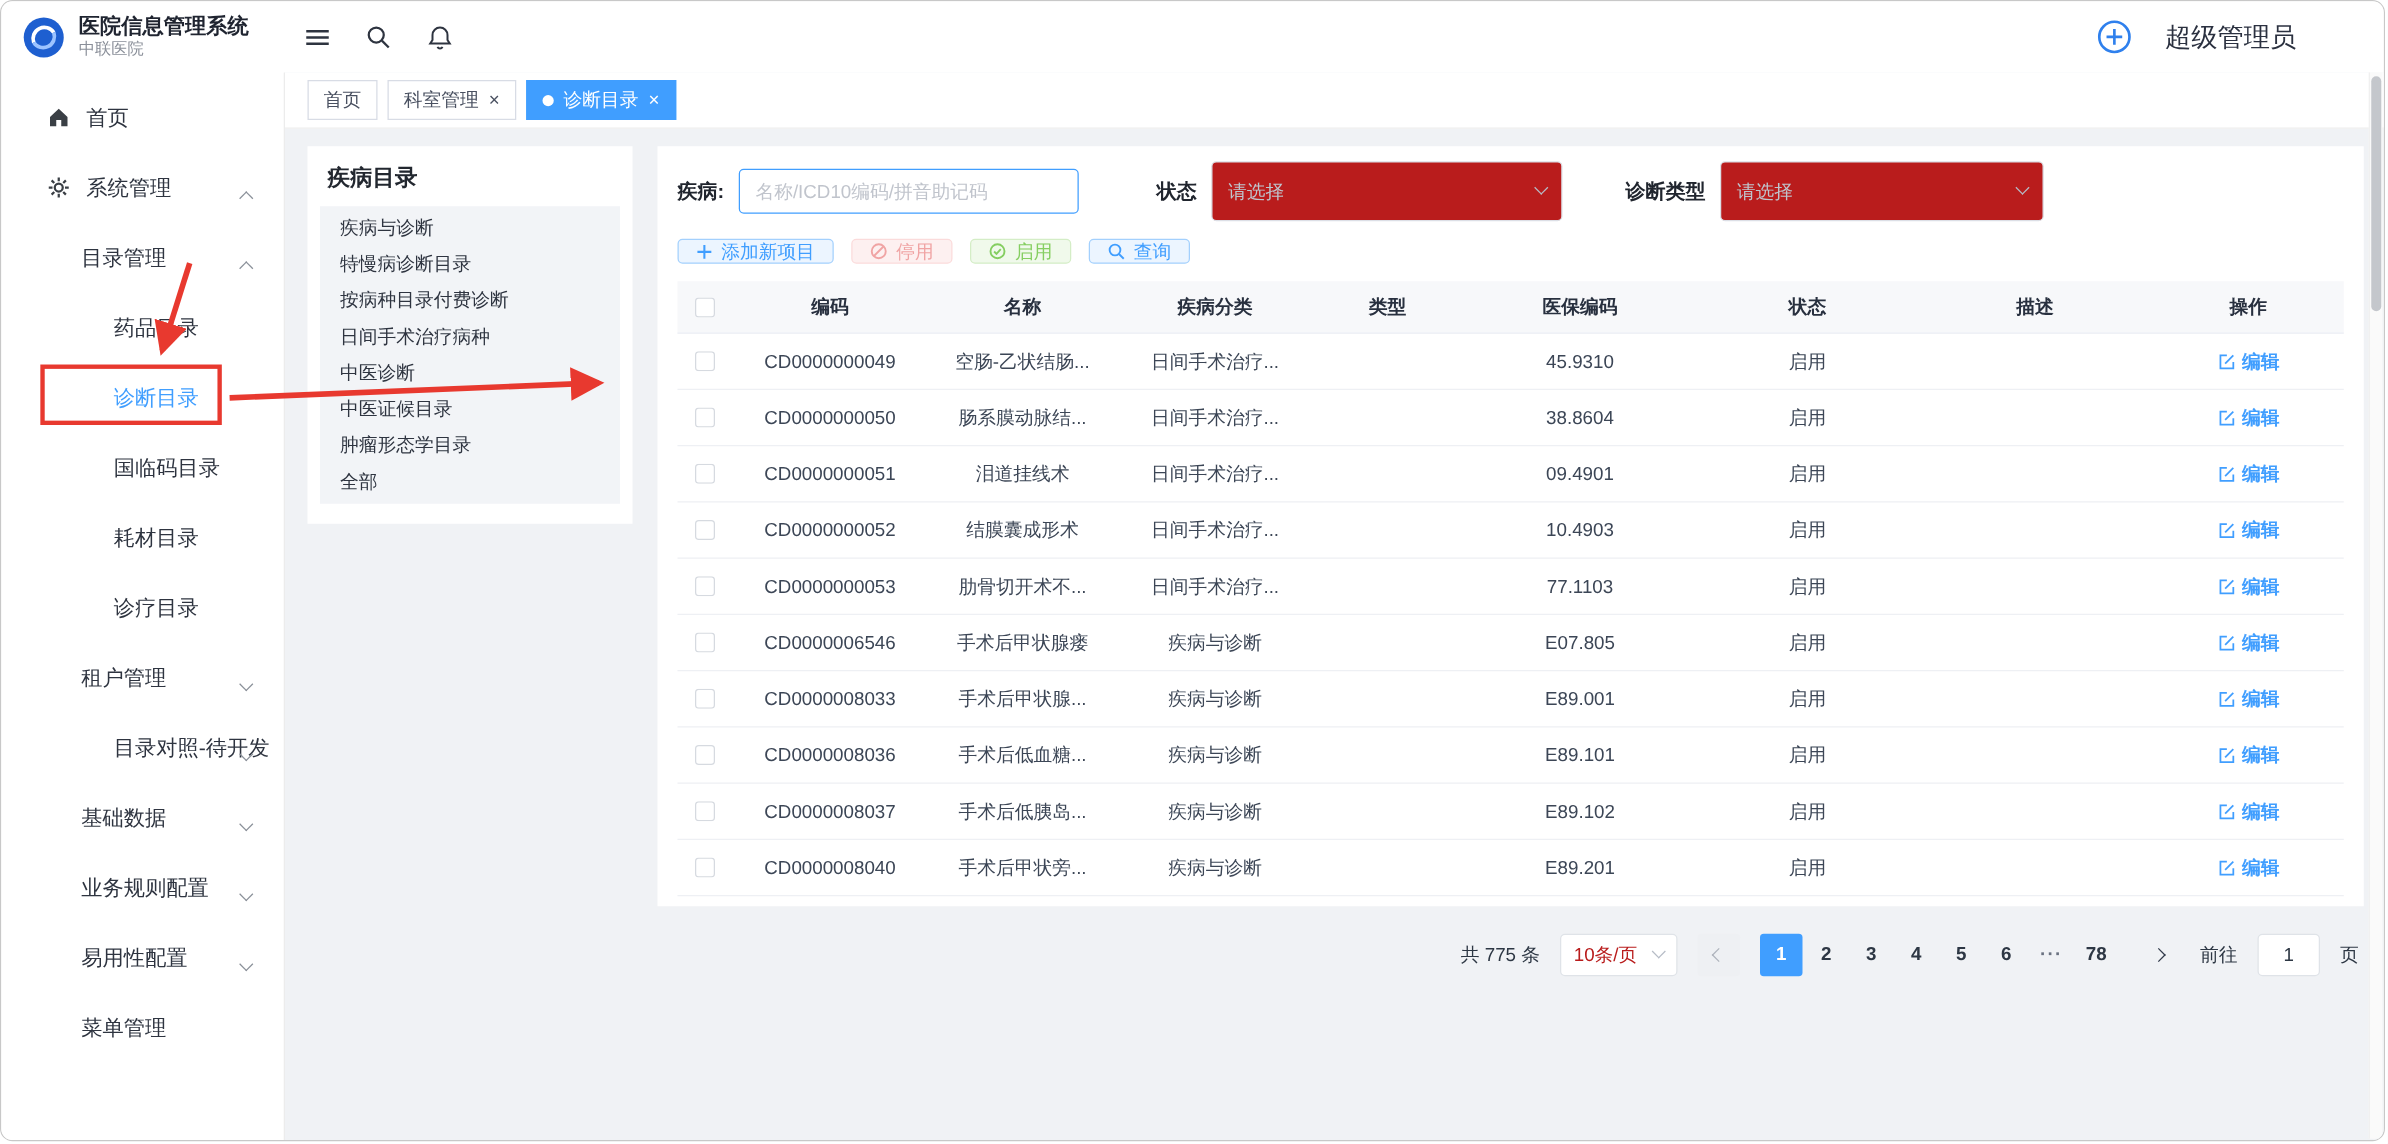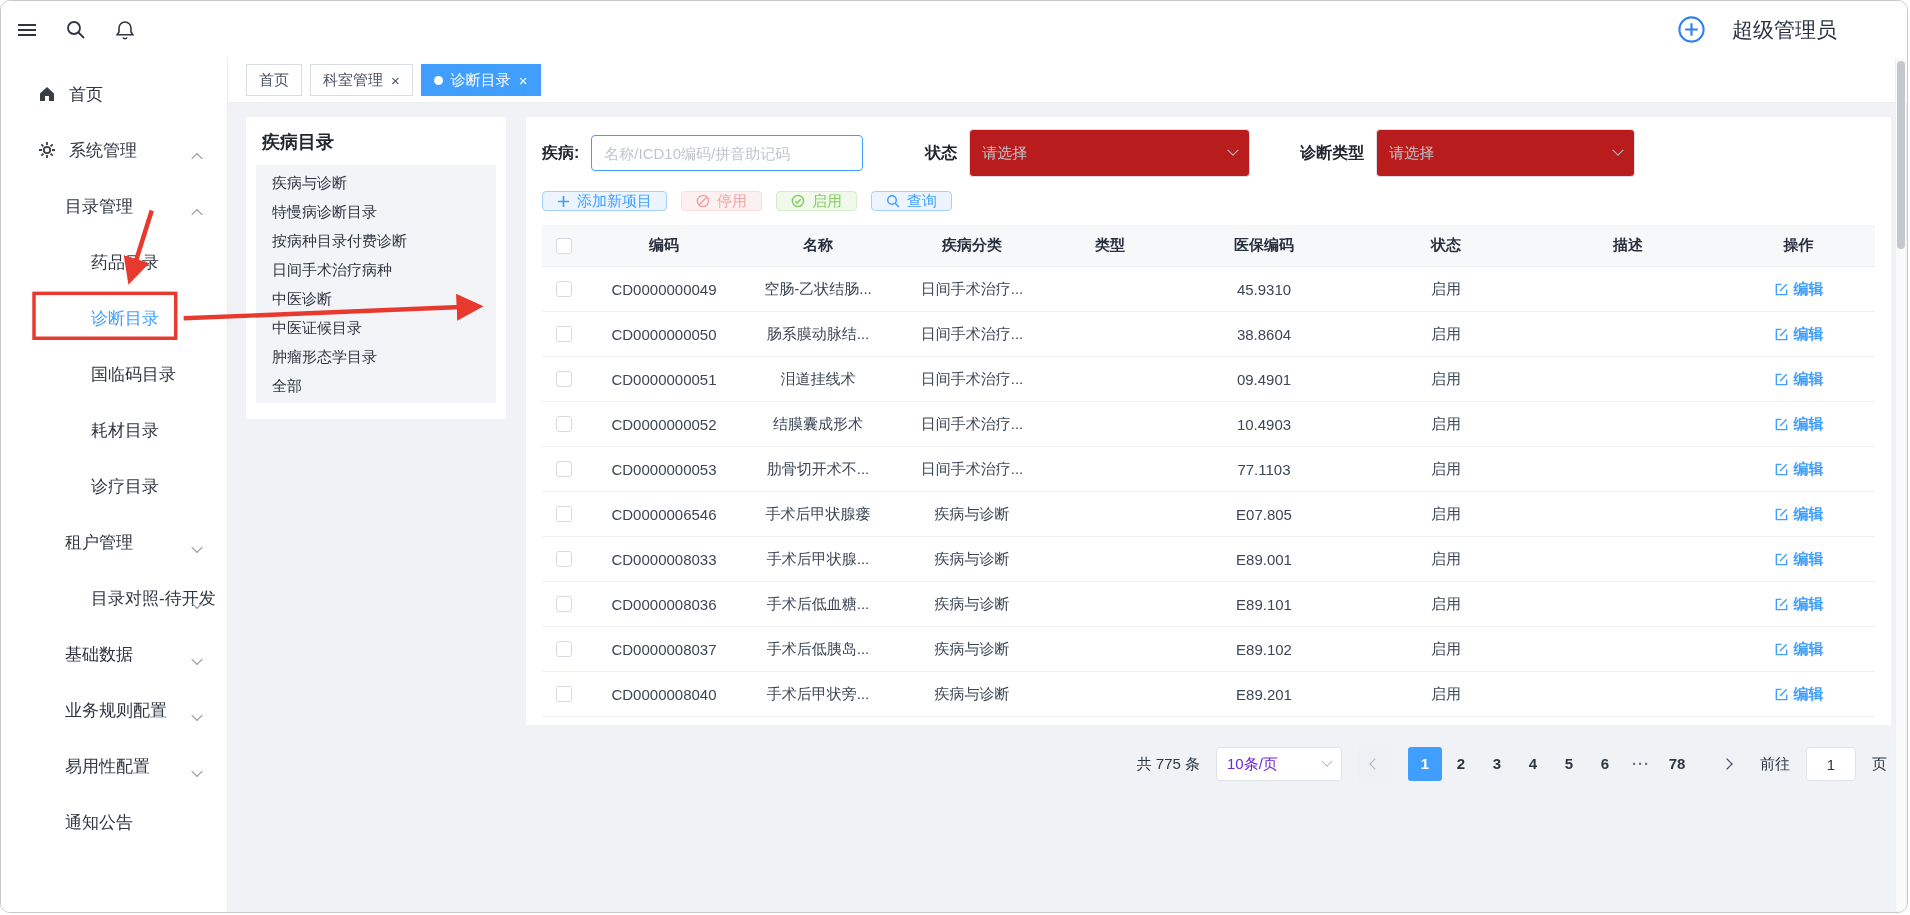--- a/index.html
+++ b/index.html
@@ -91,23 +91,23 @@
     font-size:15px; font-weight:700; color:#28303f; }
   .t-row { height:45px; border-bottom:1px solid #eef0f4; font-size:15px; color:#3c4656; }
   .t-cell { text-align:center; overflow:hidden; white-space:nowrap; }
   .cb-cell { display:flex; justify-content:center; }
   .checkbox { width:16px; height:16px; border:1px solid #d6dae0; border-radius:3px; background:#fff; cursor:pointer; }
   .edit-link { color:#409eff; display:flex; align-items:center; justify-content:center; gap:5px; cursor:pointer;font-weight:bold; }
 
   
   .pagination { margin-top:22px; display:flex; align-items:center; justify-content:flex-end;
     gap:16px; font-size:15px; color:#2d3744; padding-right:4px; }
-  .size-select { width:126px; height:34px; border:1px solid #dfe3e8; border-radius:4px; background:#fff;
+  .size-select { width:94px; height:34px; border:1px solid #dfe3e8; border-radius:4px; background:#fff;
     display:flex; align-items:center; justify-content:space-between; padding:0 10px;
-    color:#6d28d9; cursor:pointer;text-align:center; }
+    color:#b91c1c; cursor:pointer;text-align:center; }
   .pg-prev { width:34px; height:34px; background:#eef0f3; border-radius:3px;
     display:flex; align-items:center; justify-content:center; cursor:pointer; }
   .chev-left  { width:8px; height:8px; border-left:1.8px solid #aeb3bc; border-bottom:1.8px solid #aeb3bc; transform:rotate(45deg); }
   .chev-right { width:8px; height:8px; border-right:1.8px solid #30394a; border-top:1.8px solid #30394a; transform:rotate(45deg); }
   .pages { display:flex; gap:2px; align-items:center; }
   .page { min-width:34px; height:34px; line-height:34px; text-align:center; border-radius:3px;
     cursor:pointer; font-weight:600; color:#2d3744; }
   .page.active { background:#409eff; color:#fff; }
   .page.ellipsis { color:#6a7280; cursor:default; letter-spacing:1px; }
   .pg-next { width:34px; height:34px; display:flex; align-items:center; justify-content:center; cursor:pointer; }
@@ -123,20 +123,31 @@
 
   
   .annotations { position:absolute; inset:0; width:100%; height:100%; pointer-events:none; z-index:60; }
 </style>
 </head>
 <body>
 
 <div class="window">
 
   <header class="topbar">
+    <div class="brand">
+      <svg width="36" height="36" viewBox="0 0 36 36">
+        <circle cx="18" cy="18" r="16" fill="#1e5fd0"></circle>
+        <path d="M10 22 a9 9 0 0 1 16 -8" stroke="#ffffff" stroke-width="3" fill="none"></path>
+        <path d="M26 14 a9 9 0 0 1 -16 8" stroke="#9cc3ff" stroke-width="3" fill="none"></path>
+      </svg>
+      <div class="brand-text">
+        <div class="brand-title">医院信息管理系统</div>
+        <div class="brand-sub">中联医院</div>
+      </div>
+    </div>
     <div class="topbar-icons">
       <span class="tb-icon">
         <svg width="20" height="20" viewBox="0 0 20 20">
             <g fill="#2e3440">
               <rect x="1" y="4" width="18" height="2"></rect>
               <rect x="1" y="9" width="18" height="2"></rect>
               <rect x="1" y="14" width="18" height="2"></rect>
             </g>
           </svg>
       </span>
@@ -218,21 +229,21 @@
       </div>
       <div class="side-item lv1">
         <span>业务规则配置</span>
         <span class="side-chev"><span class="chev down"></span></span>
       </div>
       <div class="side-item lv1">
         <span>易用性配置</span>
         <span class="side-chev"><span class="chev down"></span></span>
       </div>
       <div class="side-item lv1">
-        <span>通知公告</span>
+        <span>菜单管理</span>
       </div>
     </aside>
 
     <div class="main-area">
       <div class="tabs-bar">
         <div class="tab">
           <span>首页</span>
         </div>
         <div class="tab">
           <span>科室管理</span>

